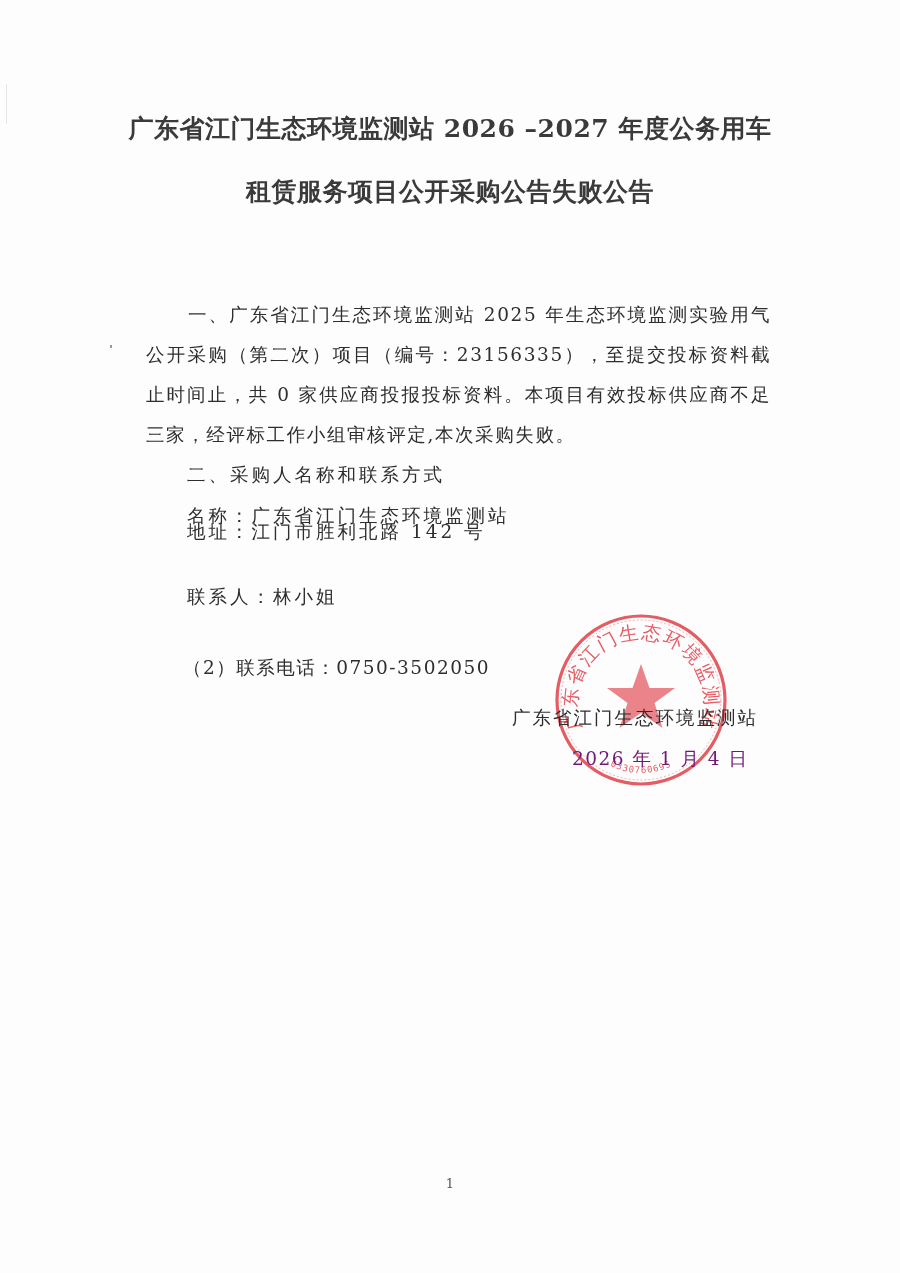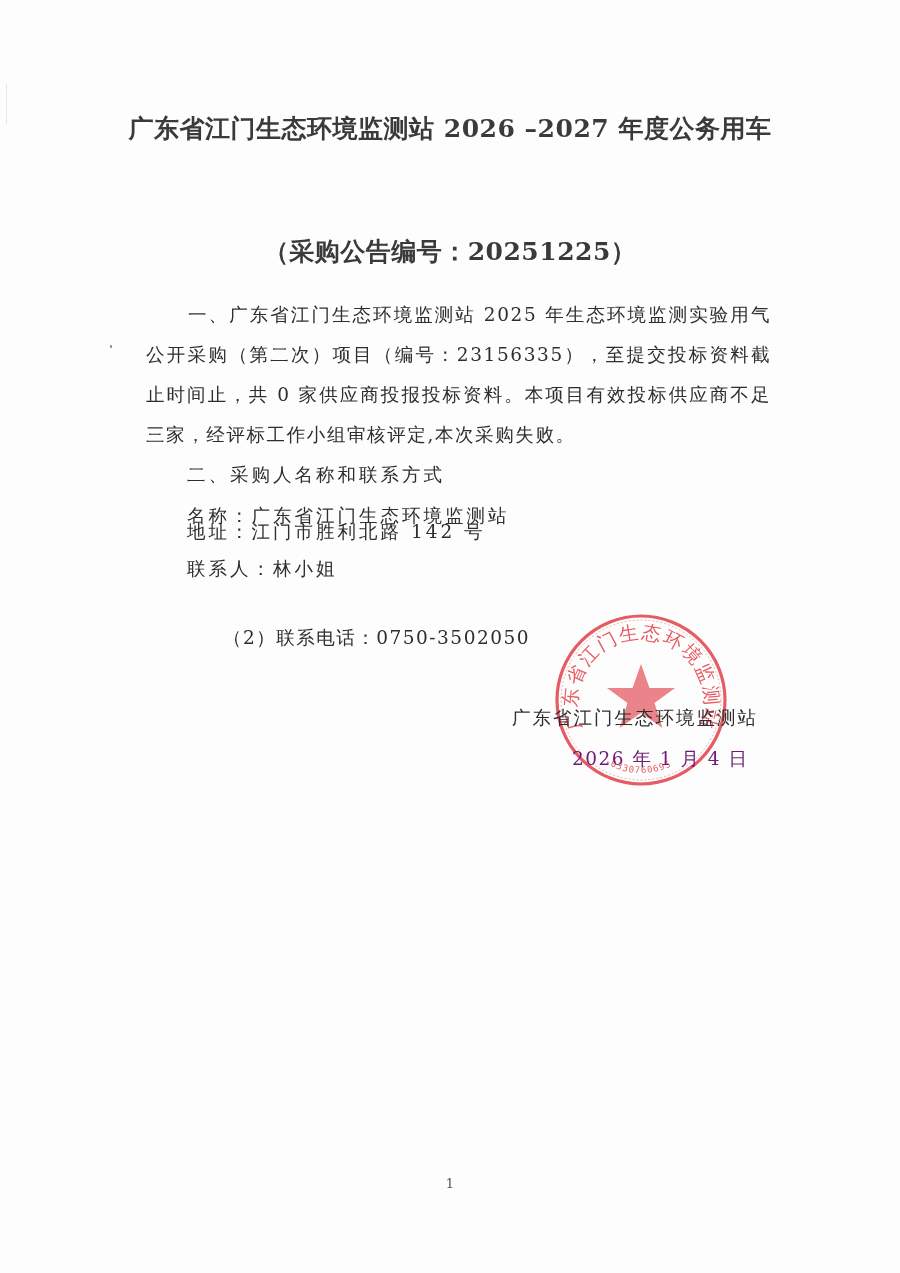--- a/index.html
+++ b/index.html
@@ -57,22 +57,22 @@
       left: 187px;
       font-family: "DejaVu Serif", "Liberation Serif", serif;
       font-size: 18.5px;
       color: #2e2e2e;
       letter-spacing: 3px;
       white-space: nowrap;
     }
     .l-section2 { top: 462px; }
     .l-name { top: 503px; }
     .l-addr { top: 519px; }
-    .l-contact { top: 556px; }
-    .l-phone { top: 625px; left: 183px; letter-spacing: 1.5px; margin-left: 40px; }
+    .l-contact { top: 584px; }
+    .l-phone { top: 655px; left: 183px; letter-spacing: 1.5px; }
 
     .sign-org {
       position: absolute;
       top: 705px;
       left: 512px;
       font-family: "DejaVu Serif", "Liberation Serif", serif;
       font-size: 18.5px;
       color: #2e2e2e;
       letter-spacing: 2px;
       white-space: nowrap;
@@ -126,21 +126,21 @@
     }
   </style>
 </head>
 <body>
 
 <div class="page">
 
   <div class="edge-line"></div>
 
   <div class="title t1">广东省江门生态环境监测站 2026 –2027 年度公务用车</div>
-  <div class="title t3">（采购公告编号：20251225）</div>
+  <div class="title t2">租赁服务项目公开采购公告失败公告</div>
 
   <div class="scan-mark"></div>
 
   <div class="body-text para1">一、广东省江门生态环境监测站 2025 年生态环境监测实验用气公开采购（第二次）项目（编号：23156335），至提交投标资料截止时间止，共 0 家供应商投报投标资料。本项目有效投标供应商不足三家，经评标工作小组审核评定,本次采购失败。</div>
 
   <div class="line l-section2">二、采购人名称和联系方式</div>
   <div class="line l-name">名称：广东省江门生态环境监测站</div>
   <div class="line l-addr">地址：江门市胜利北路 142 号</div>
   <div class="line l-contact">联系人：林小姐</div>
   <div class="line l-phone">（2）联系电话：0750-3502050</div>

